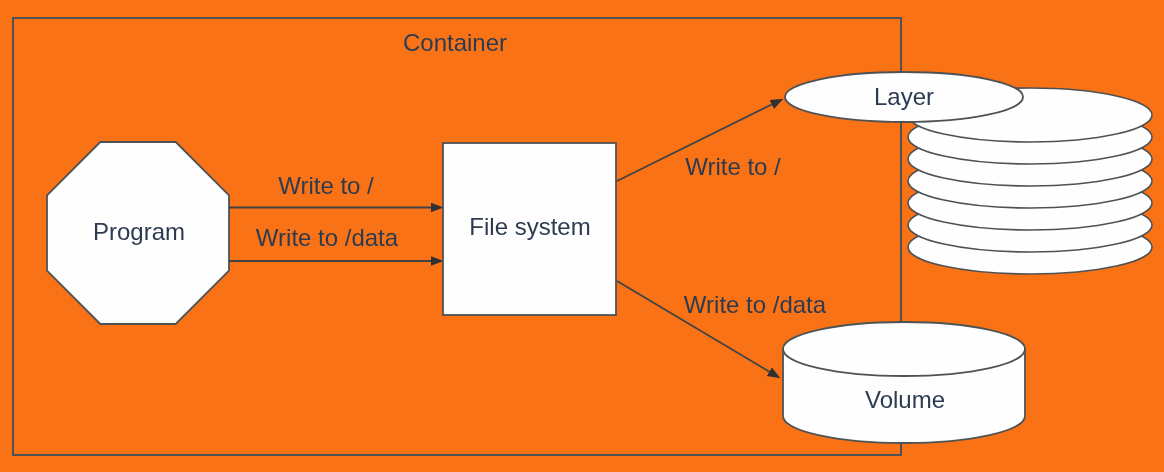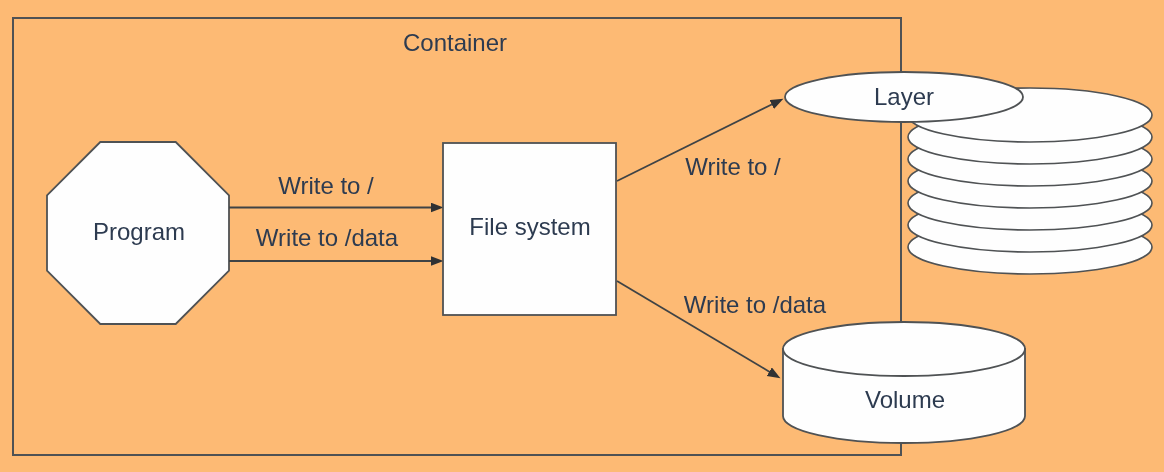--- a/index.html
+++ b/index.html
@@ -4,21 +4,21 @@
 <style>
   html, body {
     margin: 0;
     padding: 0;
     background: #fbfcf9;
   }
   .canvas {
     position: relative;
     width: 1164px;
     height: 472px;
-    background: #fdba74;
+    background: #f97316;
     overflow: hidden;
     font-family: "Liberation Sans", sans-serif;
   }
   svg text {
     font-family: "Liberation Sans", sans-serif;
     font-size: 24px;
     fill: #2d3b50;
   }
   .shape {
     fill: #fefefe;

